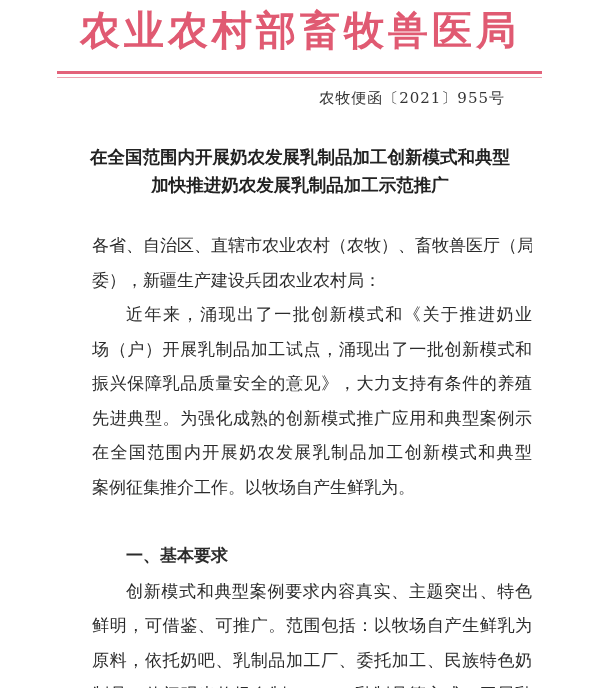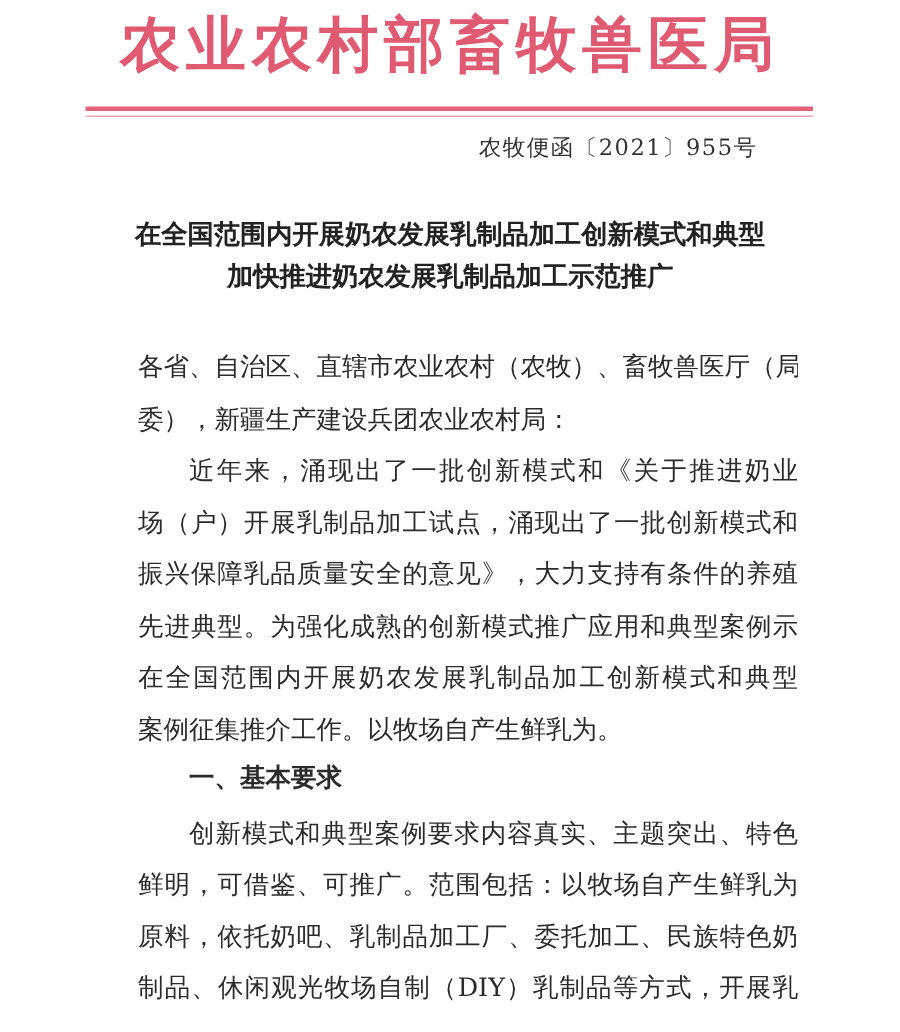--- a/index.html
+++ b/index.html
@@ -80,24 +80,25 @@
       height: 34.5px;
       overflow: hidden;
     }
     .line.indent {
       padding-left: 34px;
     }
     .line.last {
       text-align-last: left;
     }
     .section-heading {
-      font-family: Liberation Mono, monospace;
+      font-family: Liberation Sans, sans-serif;
       font-weight: bold;
       padding-left: 34px;
       text-align-last: left;
+      margin-top: 35px;
     }
   </style>
 </head>
 <body>
 
 <div>
   <div class="header-title">农业农村部畜牧兽医局</div>
   <div class="red-line-thick"></div>
   <div class="red-line-thin"></div>
   <div class="doc-number">农牧便函〔2021〕955号</div>

